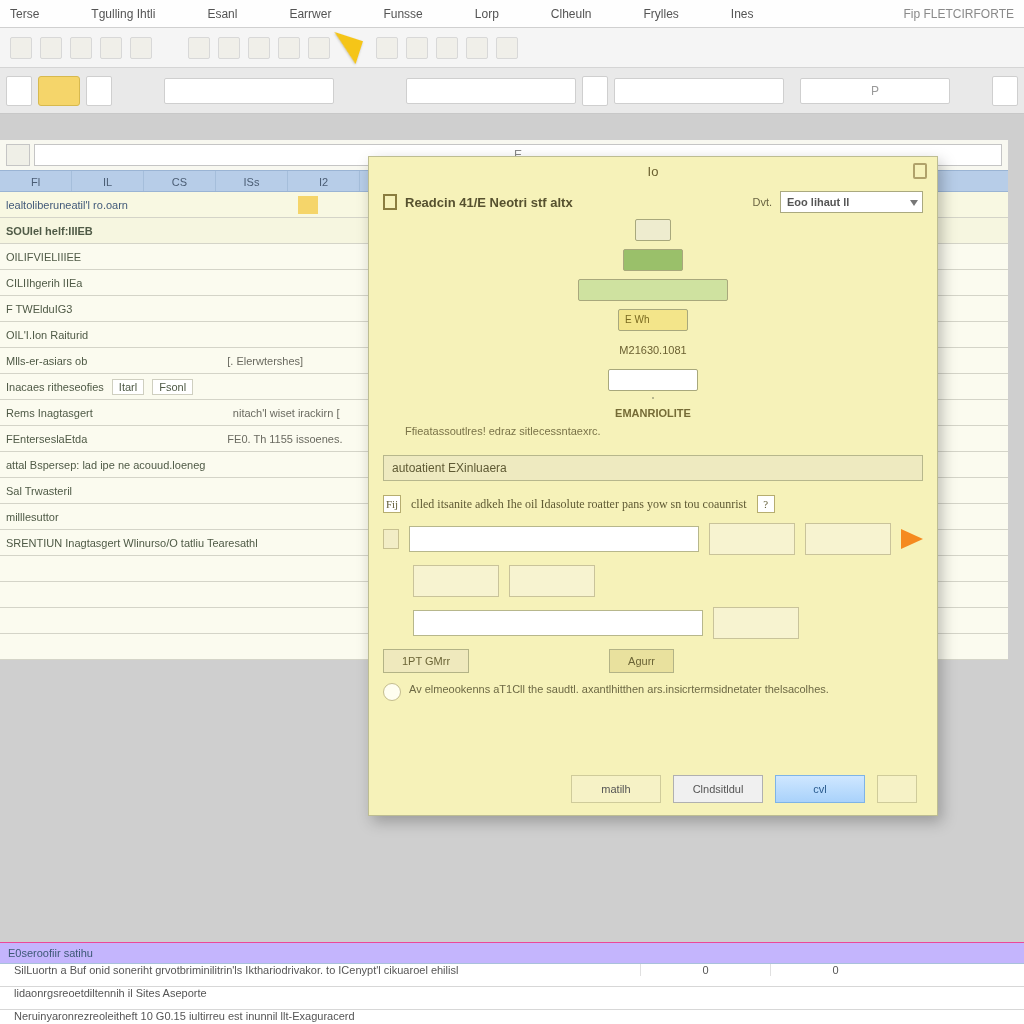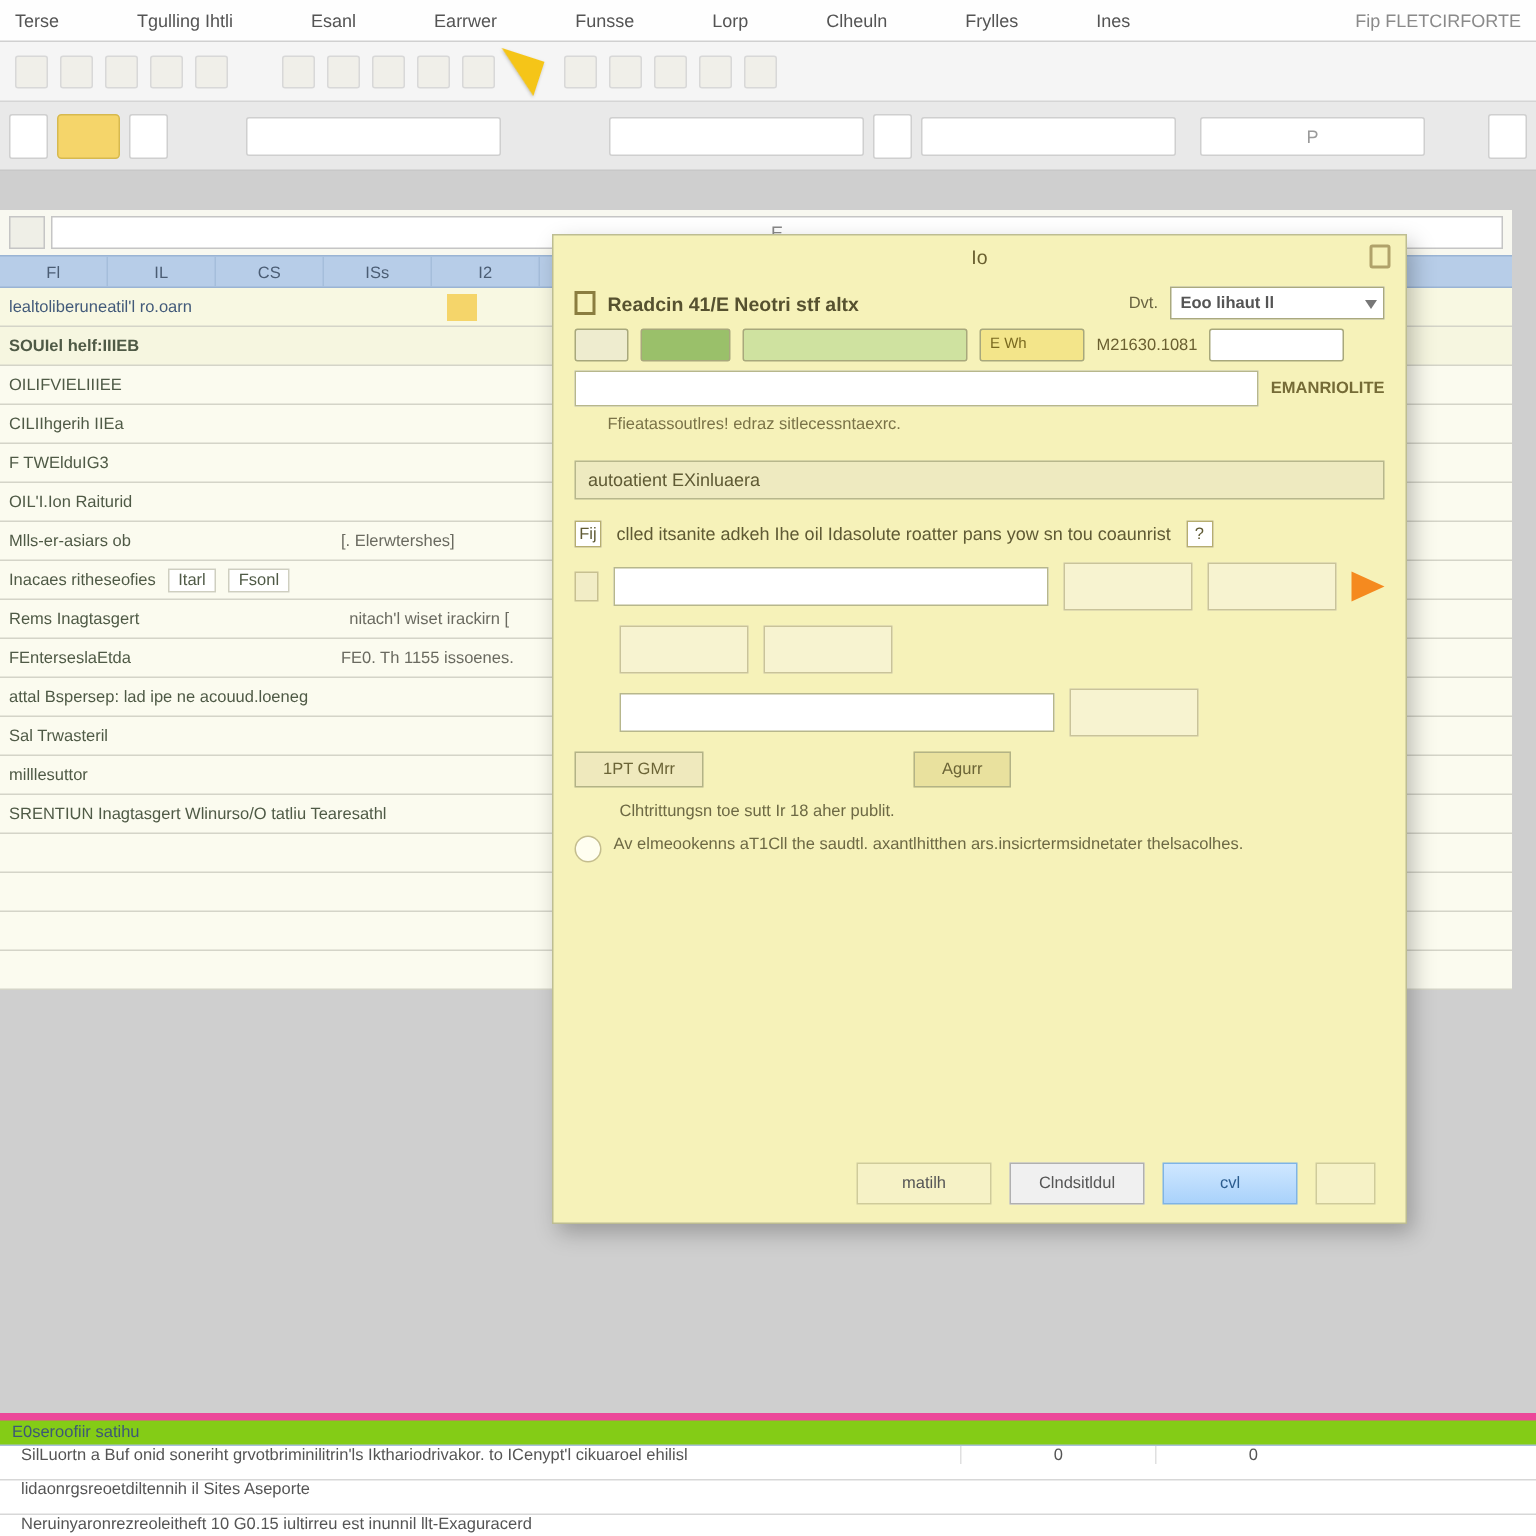--- a/index.html
+++ b/index.html
@@ -88,21 +88,21 @@
   .row.title { background:#f8f8e2; color:#425a7a; }
   .row.hdr { background:#f6f6e0; font-weight:600;}
   .row .sub { margin-left:140px; color:#6a6a60; }
   .row span.badge { display:inline-block; padding:1px 6px; border:1px solid #cfcfc0; background:#fff; margin-left:8px; }
 
   
   .bottom-table {
     position:absolute; left:0; top:828px; right:0;
     background:#fff;
   }
-  .bt-header{ height:22px; background:#84cc16; border-top:5px solid #ec4899; border-bottom:1px solid #a9c1db; color:#3d5876; font-size:11px; display:flex; align-items:center; padding-left:8px;}
+  .bt-header{ height:22px; background:#c4b5fd; border-top:1px solid #ec4899; border-bottom:1px solid #a9c1db; color:#3d5876; font-size:11px; display:flex; align-items:center; padding-left:8px;}
   .bt-row{ height:23px; border-bottom:1px solid #d7d7d7; display:flex; align-items:flex-start; font-size:11px; color:#555; }
   .bt-row .c1{ flex:0 0 640px; padding-left:14px;}
   .bt-row .cn{ flex:0 0 130px; text-align:center; border-left:1px solid #e0e0e0;}
 
   
   .dialog {
     position:absolute;
     left:368px; top:156px;
     width:570px; height:660px;
     background:#f6f2b9;
@@ -117,40 +117,40 @@
   .dlg-section{ padding:6px 14px; }
   .dlg-heading{
     display:flex; align-items:center; gap:8px;
     color:#56512f; font-weight:600; font-size:13px; margin-bottom:6px;
   }
   .dlg-heading .book{ width:14px; height:16px; border:2px solid #8a7d3f;}
   .dlg-heading .spacer{ flex:1;}
   .dlg-heading .ext-lbl{ font-weight:400; color:#6a6442; font-size:11px;}
   .dlg-combo{ width:143px; height:22px; background:#fff; border:1px solid #aaa97f; position:relative;}
   .dlg-combo::after{ content:''; position:absolute; right:4px; top:8px; border-left:4px solid transparent;border-right:4px solid transparent;border-top:6px solid #777;}
-  .dlg-row{ display:flex; align-items:center; gap:8px; margin:6px 0;}
+  .dlg-row{ display:flex; align-items:center; gap:8px; margin:6px 0;flex-direction:column;}
   .pill{ height:22px; border:1px solid #a8a87c; border-radius:2px; }
   .pill.s{ width:36px; background:#eeeccf;}
   .pill.g1{ width:60px; background:#9ac06a;}
   .pill.g2{ width:150px; background:#cfe2a0;}
   .pill.y{ width:70px; background:#f3e58a;}
   .pill.w{ width:90px; background:#fff;}
   .pill.lbl{ background:transparent; border:none; color:#6a5f30; font-size:11px; line-height:22px;}
   .long-input{ flex:1; height:24px; background:#fff; border:1px solid #b7b78c;}
   .side-label{ color:#756b36; font-size:11px; font-weight:700;}
   .hint{ color:#7a7348; font-size:11px; margin:4px 0 2px 22px;}
   .group-title{
     margin-top:18px; height:26px;
     border:1px solid #b7b78c; background:#eeeac0;
     display:flex; align-items:center; padding:0 8px;
     color:#5f5a34; font-size:12px;
   }
   .prompt-row{
     margin-top:14px; display:flex; align-items:center; gap:10px;
-    color:#5f5a34; font-size:12px;
+    color:#5f5a34; font-size:12px;font-family:Liberation Serif, serif;
   }
   .prompt-row .qmark{ width:18px; height:18px; border:1px solid #b6ad70; background:#fff; text-align:center; line-height:16px; font-size:11px;}
   .field-row{ display:flex; align-items:center; gap:10px; margin:10px 0;}
   .field-row .lead{ width:20px; height:20px; border:1px solid #c7c090; background:#f2edc6;}
   .field-row .inp{ flex:0 0 290px; height:26px; background:#fff; border:1px solid #b7b78c; font-size:10px; color:#7a7a60; padding-left:6px; line-height:24px;}
   .field-row .rbox{ flex:0 0 86px; height:32px; background:#f7f3d0; border:1px solid #c9c39a;}
   .arrow-orange{ width:0;height:0;border-top:10px solid transparent;border-bottom:10px solid transparent;border-left:22px solid #f58a1f;}
   .btn-row{ display:flex; align-items:center; gap:10px; margin-top:6px;}
   .btn{ height:24px; padding:0 18px; border:1px solid #b3b386; background:#efe9bd; color:#6b6436; font-size:11px; line-height:22px;}
   .btn.apply{ background:#e9e19e;}
@@ -368,24 +368,20 @@
       <div class="rbox"></div>
     </div>
 
     <div class="btn-row">
       <div class="btn">1PT GMrr</div>
       <div style="width:120px"></div>
       <div class="btn apply">Agurr</div>
     </div>
 
     <div class="note-row">
-      <span style="width:22px"></span>
-      <span>Clhtrittungsn toe sutt Ir 18 aher publit.</span>
-    </div>
-    <div class="note-row">
       <span class="bubble"></span>
       <span>Av elmeookenns   aT1Cll the saudtl.  axantlhitthen ars.insicrtermsidnetater thelsacolhes.</span>
     </div>
   </div>
 
   <div class="dlg-footer">
     <div class="fbtn ghost">matilh</div>
     <div class="fbtn">Clndsitldul</div>
     <div class="fbtn ok">cvl</div>
     <div class="fbtn ghost" style="width:40px"></div>

